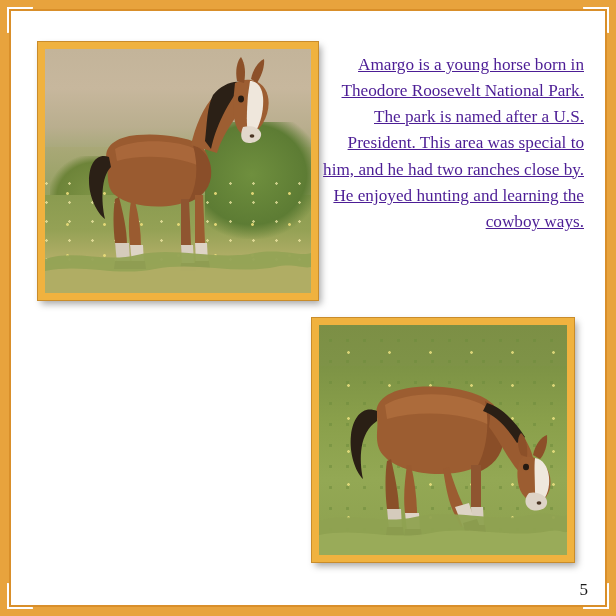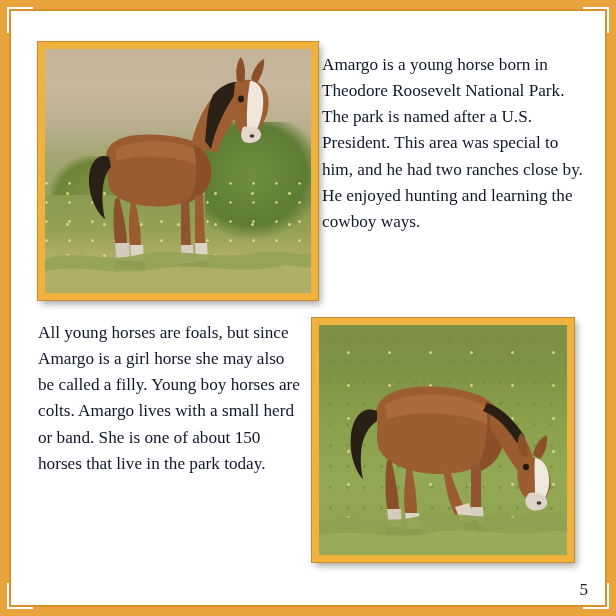--- a/index.html
+++ b/index.html
@@ -112,22 +112,23 @@
 
   
   .horse-svg { position: absolute; left: 0; top: 0; width: 100%; height: 100%; }
 
   
   .text-block {
     position: absolute;
     font-family: "Liberation Serif", serif;
     font-size: 17.2px;
     line-height: 1.52;
-    color: #0f172a;
-    text-align: left;
+    color: #4c1d95;
+    text-align: right;
+    text-decoration: underline;
   }
   #text-top { left: 322px; top: 52px; width: 262px; }
   #text-bottom { left: 38px; top: 320px; width: 262px; }
 
   .page-number {
     position: absolute;
     right: 28px;
     bottom: 16px;
     font-family: "Liberation Serif", serif;
     font-size: 17px;
@@ -242,16 +243,15 @@
         <path d="M86 204 L102 204 L103 212 L85 212 Z" fill="#3a2a1c"></path>
 
         <path d="M0 196 C30 186 62 200 96 192 C134 183 172 198 212 190 C232 186 242 194 248 190 L248 230 L0 230 Z" fill="#8fa251" opacity="0.95"></path>
         <path d="M0 210 C40 202 72 216 112 208 C152 200 190 214 230 206 C240 204 244 208 248 207 L248 230 L0 230 Z" fill="#9aab5a" opacity="0.92"></path>
       </svg>
     </div>
   </div>
 
   <div class="text-block" id="text-top">Amargo is a young horse born in Theodore Roosevelt National Park.  The park is named after a U.S. President.  This area was special to him, and he had two ranches close by.  He enjoyed hunting and learning the cowboy ways.</div>
 
-  <div class="text-block" id="text-bottom">All young horses are foals, but since Amargo is a girl horse she may also be called a filly.  Young boy horses are colts.  Amargo lives with a small herd or band.  She is one of about 150 horses that live in the park today.</div>
 
   <div class="page-number">5</div>
 </div>
 
 </body></html>

